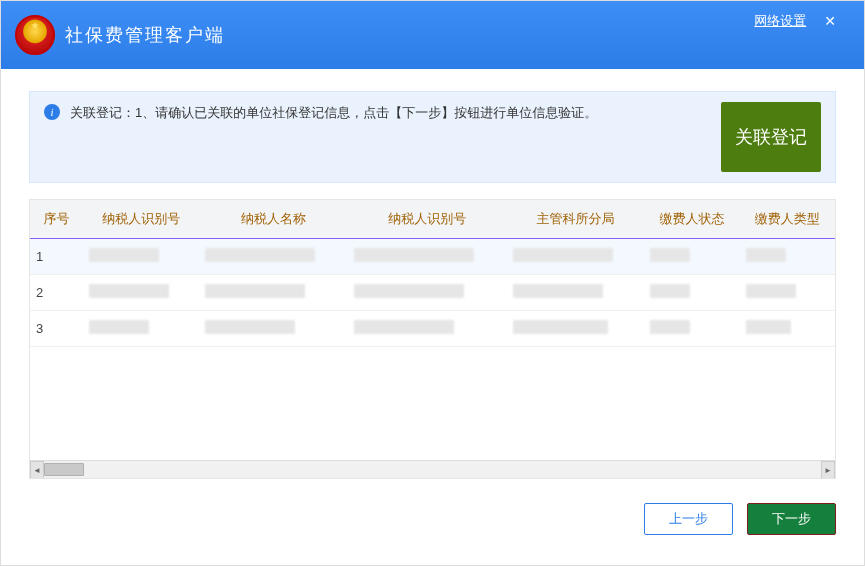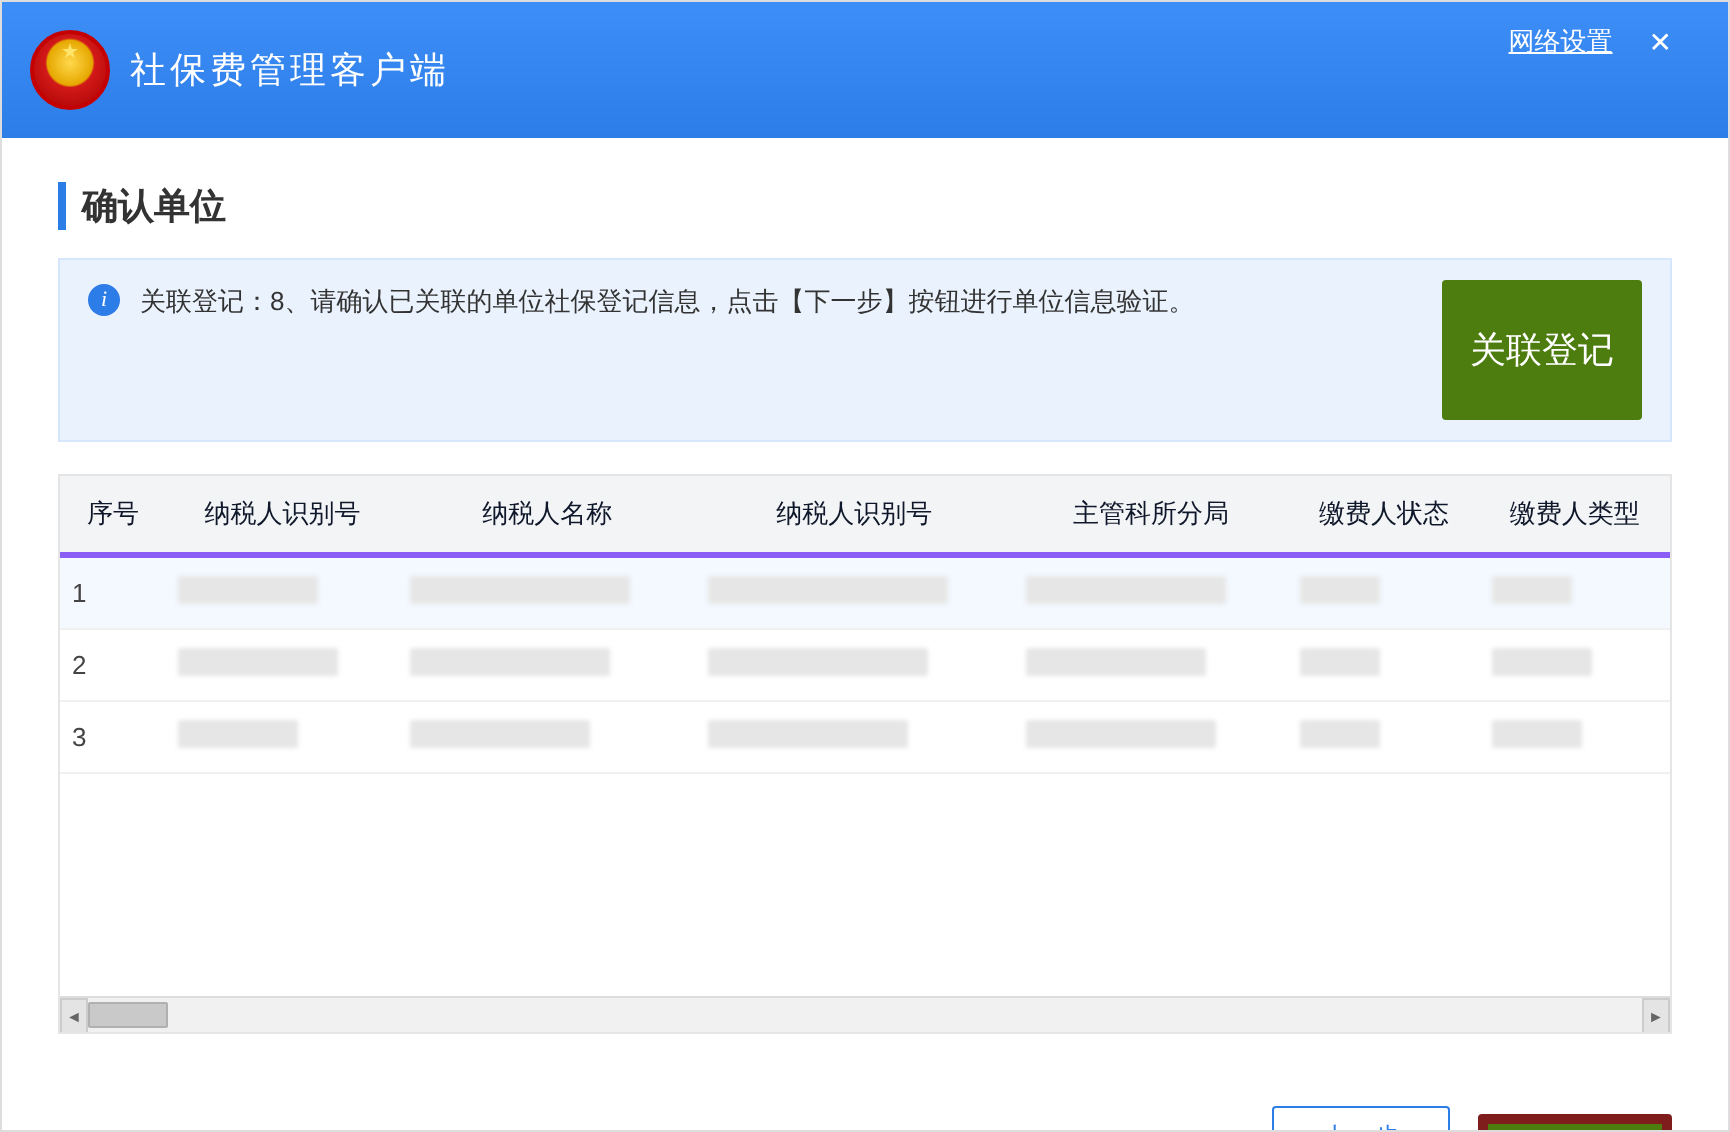--- a/index.html
+++ b/index.html
@@ -82,23 +82,23 @@
     .table-wrap {
       border: 1px solid #e5e5e5;
       height: 280px;
       overflow: hidden;
       position: relative;
     }
     .table-scroll { overflow: auto; height: 260px; }
     table { width: 100%; border-collapse: collapse; table-layout: fixed; }
     thead th {
       background: #f3f4f6;
-      font-size: 13px; font-weight: normal; color: #0f172a;
+      font-size: 13px; font-weight: normal; color: #a16207;
       padding: 10px 6px; text-align: center;
-      border-bottom: 3px solid #8b5cf6;
+      border-bottom: 1px solid #8b5cf6;
     }
     tbody td {
       font-size: 13px; padding: 9px 6px;
       border-bottom: 1px solid #f0f0f0;
       text-align: left; color: #444;
       white-space: nowrap; overflow: hidden;
     }
     tbody tr:first-child { background: #f4f9ff; }
     .col-seq { width: 50px; }
     .col-id { width: 110px; }
@@ -142,48 +142,46 @@
     }
     .btn {
       padding: 6px 24px; font-size: 13px;
       border-radius: 2px; cursor: pointer;
     }
     .btn-outline {
       background: #fff; color: #2d7de8;
       border: 1px solid #2d7de8;
     }
     .btn-primary {
-      background: #4d7c0f; color: #fff;
-      border: 5px solid #7f1d1d;
-      margin-top: 16px;
+      background: #15803d; color: #fff;
+      border: 1px solid #7f1d1d;
     }
   </style>
 </head>
 <body>
 
 <div class="header">
   <div class="logo-block">
     <div class="emblem"></div>
     <div class="logo-text">
       <div class="app-title">社保费管理客户端</div>
     </div>
   </div>
   <div class="header-right">
     <span class="net-link">网络设置</span>
     <span class="close-x">✕</span>
   </div>
 </div>
 
 <div class="content">
-  <div class="section-title">确认单位</div>
 
   <div class="hint-box">
     <div class="info-icon">i</div>
     <div class="hint-text">
-      <span class="label">关联登记：</span><span>8、请确认已关联的单位社保登记信息，点击【下一步】按钮进行单位信息验证。</span><br>
+      <span class="label">关联登记：</span><span>1、请确认已关联的单位社保登记信息，点击【下一步】按钮进行单位信息验证。</span><br>
       &nbsp;&nbsp;&nbsp;&nbsp;&nbsp;&nbsp;&nbsp;&nbsp;&nbsp;&nbsp;&nbsp;&nbsp;&nbsp;&nbsp;&nbsp;&nbsp;&nbsp;
     </div>
     <button class="btn-link-reg">关联登记</button>
   </div>
 
   <div class="table-wrap">
     <div class="table-scroll">
       <table>
         <thead>
           <tr>

